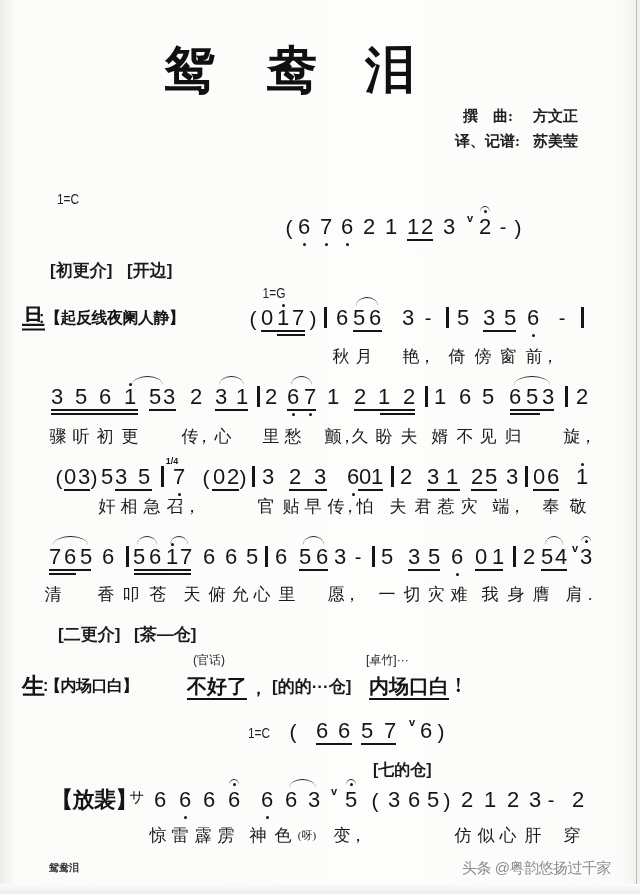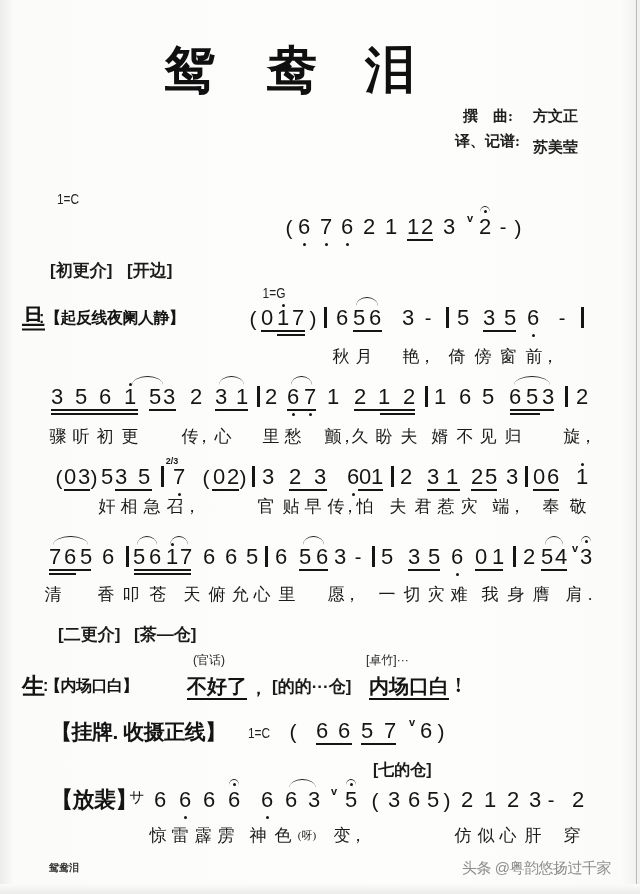--- a/index.html
+++ b/index.html
@@ -45,21 +45,21 @@
   <div class="edge-right"></div>
   <div class="edge-bottom"></div>
 
   <div class="abs cc title" style="left:190px;top:70px">鸳</div>
   <div class="abs cc title" style="left:292px;top:70px">鸯</div>
   <div class="abs cc title" style="left:390px;top:70px">泪</div>
 
   <div class="abs lc credit" style="left:463px;top:116px">撰　曲:</div>
   <div class="abs lc credit" style="left:533px;top:116px">方文正</div>
   <div class="abs lc credit" style="left:455px;top:141px">译、记谱:</div>
-  <div class="abs lc credit" style="left:533px;top:147px">苏美莹</div>
+  <div class="abs lc credit" style="left:533px;top:141px">苏美莹</div>
 
   <div class="abs key" style="left:57px;top:199px">1=C</div>
   <div class="abs lc cue" style="left:50px;top:270px">[初更介]</div>
   <div class="abs lc cue" style="left:127px;top:270px">[开边]</div>
 
   <div class="abs keyc" style="left:274px;top:293px">1=G</div>
   <div class="abs lc role" style="left:22px;top:318px;border-bottom:2px solid #111">旦</div>
   <div class="abs lc role" style="left:39px;top:318px;font-size:16px">:</div>
   <div class="abs lc label" style="left:45px;top:318px;font-size:16px">【起反线夜阑人静】</div>
 
@@ -69,21 +69,20 @@
   <div class="abs lc small" style="left:366px;top:660px">[卓竹]···</div>
   <div class="abs lc role" style="left:22px;top:686px">生</div>
   <div class="abs lc role" style="left:43px;top:686px;font-size:16px">:</div>
   <div class="abs lc label" style="left:45px;top:686px;font-size:16px">【内场口白】</div>
   <div class="abs lc speech" style="left:187px;top:688px">不好了</div>
   <div class="abs lc cue" style="left:250px;top:688px">，</div>
   <div class="abs lc cue" style="left:272px;top:686px">[的的···仓]</div>
   <div class="abs lc speech" style="left:369px;top:688px">内场口白</div>
   <div class="abs lc speech" style="left:455px;top:686px;border-bottom:none">!</div>
 
-  <div class="abs lc label" style="left:51px;top:731px">【挂牌. 收摄正线】</div>
   <div class="abs key" style="left:248px;top:733px">1=C</div>
   <div class="abs lc cue" style="left:373px;top:770px;font-size:16px">[七的仓]</div>
 
   <div class="abs lc label" style="left:51px;top:800px;font-size:22px">【放裴】</div>
 
   <div class="abs lc footer" style="left:49px;top:868px">鸳鸯泪</div>
   <div class="abs lc watermark" style="left:462px;top:867px">头条 @粤韵悠扬过千家</div>
 
   <div id="notation">
       <div class="n paren" style="left: 289px; top: 227px;">(</div>
@@ -236,21 +235,21 @@
       <div class="n" style="left: 582px; top: 477px;">1</div>
       <div class="dot" style="left: 580.5px; top: 463px;"></div>
       <div class="ul" style="left: 64px; width: 26px; top: 489px;"></div>
       <div class="ul" style="left: 115px; width: 37px; top: 489px;"></div>
       <div class="ul" style="left: 212px; width: 27px; top: 489px;"></div>
       <div class="ul" style="left: 289px; width: 38px; top: 489px;"></div>
       <div class="ul" style="left: 358px; width: 25px; top: 489px;"></div>
       <div class="ul" style="left: 427px; width: 33px; top: 489px;"></div>
       <div class="ul" style="left: 471px; width: 26px; top: 489px;"></div>
       <div class="ul" style="left: 533px; width: 26px; top: 489px;"></div>
-      <div class="n ts" style="left: 172px; top: 461px;">2/3</div>
+      <div class="n ts" style="left: 172px; top: 461px;">1/4</div>
       <div class="ly" style="left: 107px; top: 506px;">奸</div>
       <div class="ly" style="left: 129px; top: 506px;">相</div>
       <div class="ly" style="left: 152px; top: 506px;">急</div>
       <div class="ly" style="left: 175px; top: 506px;">召</div>
       <div class="ly" style="left: 192px; top: 506px;">，</div>
       <div class="ly" style="left: 266px; top: 506px;">官</div>
       <div class="ly" style="left: 291px; top: 506px;">贴</div>
       <div class="ly" style="left: 313px; top: 506px;">早</div>
       <div class="ly" style="left: 336px; top: 506px;">传</div>
       <div class="ly" style="left: 350px; top: 506px;">，</div>

